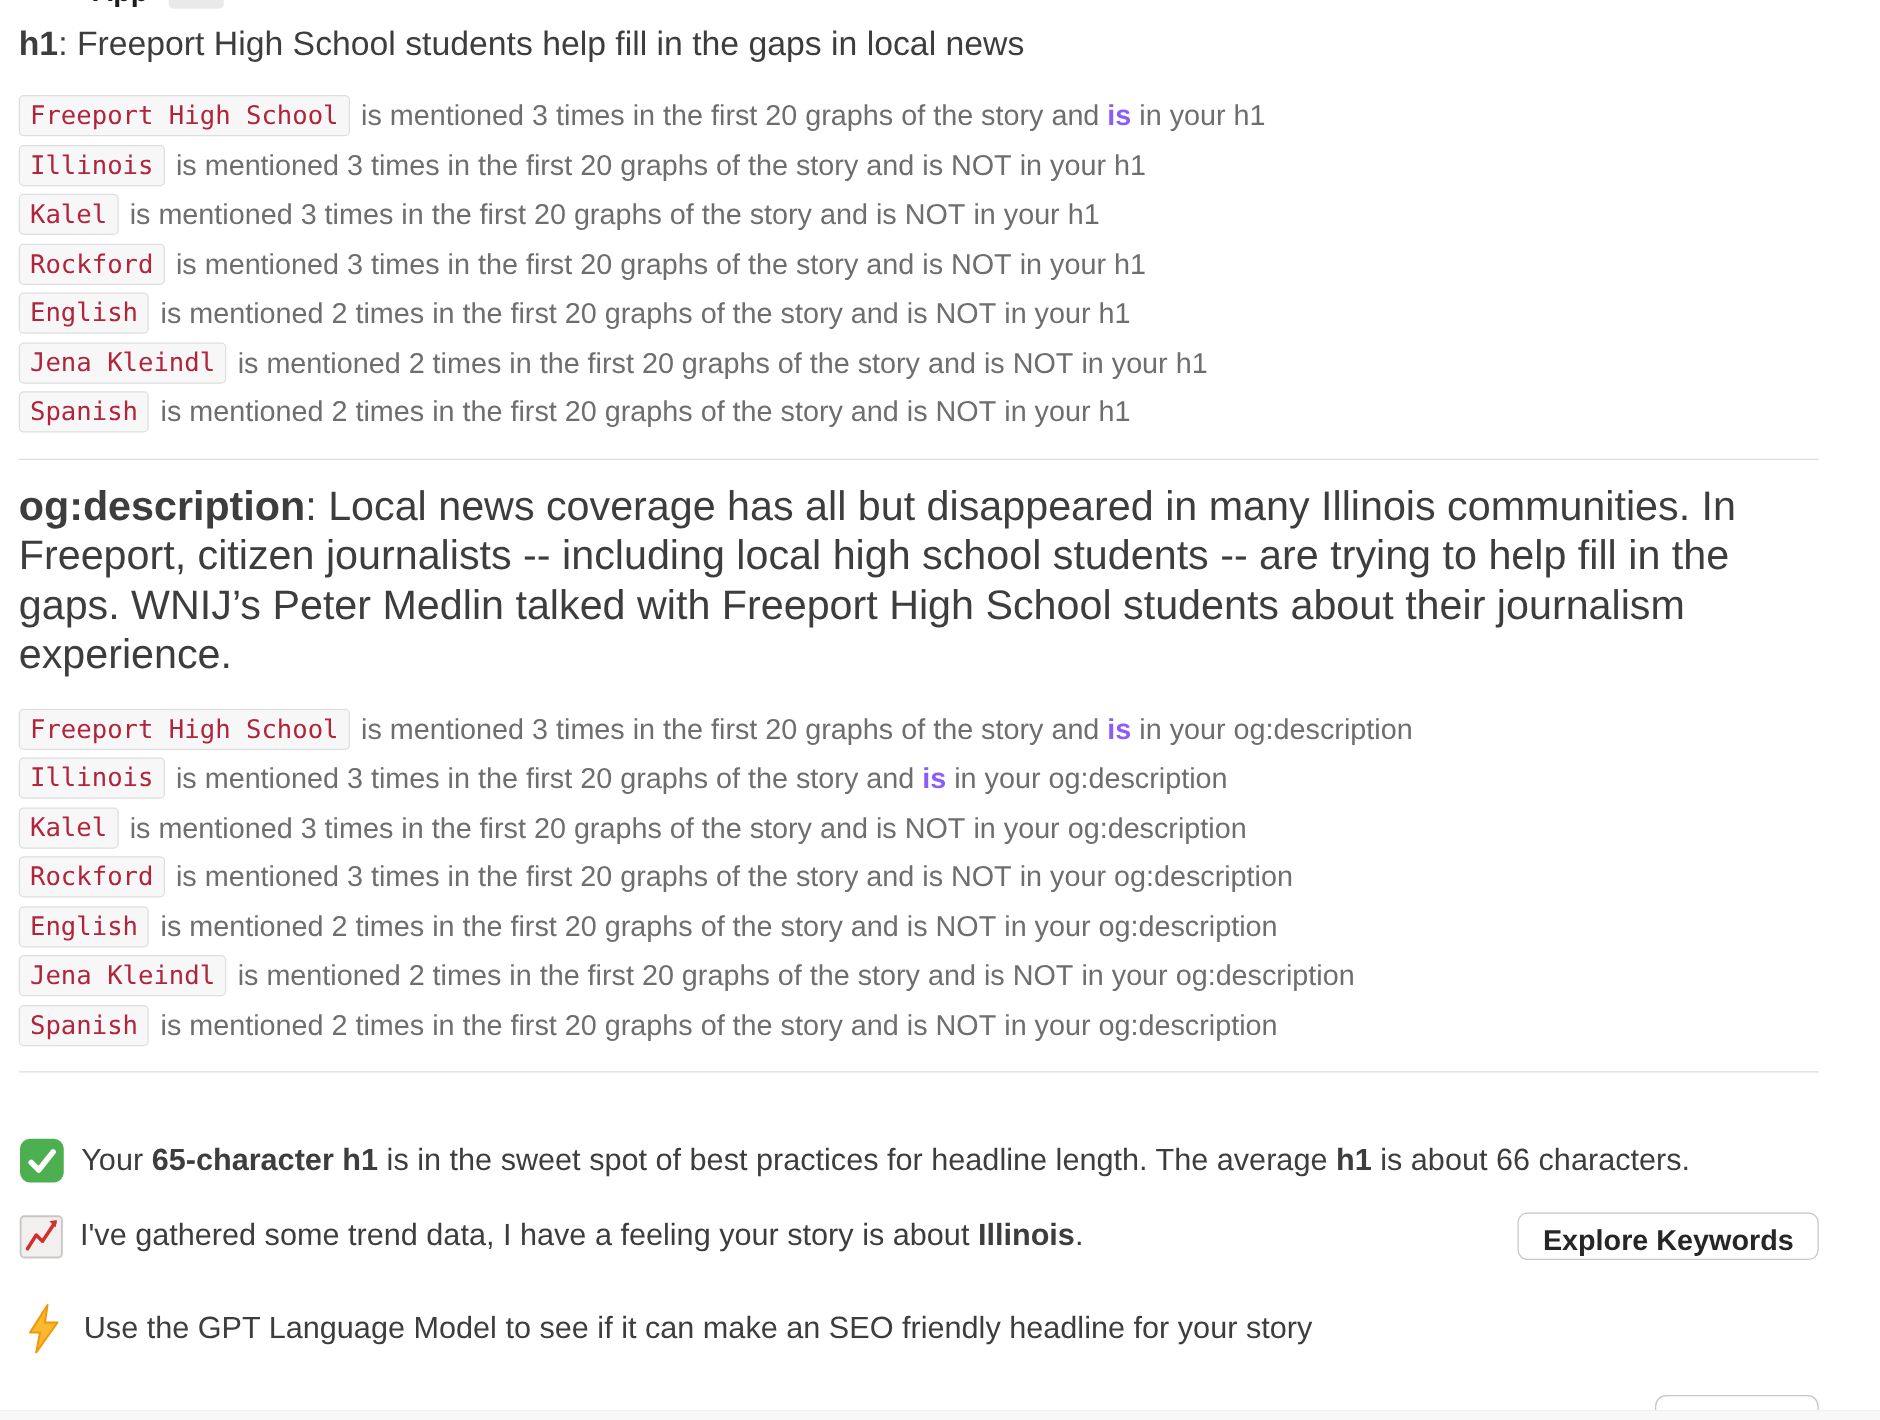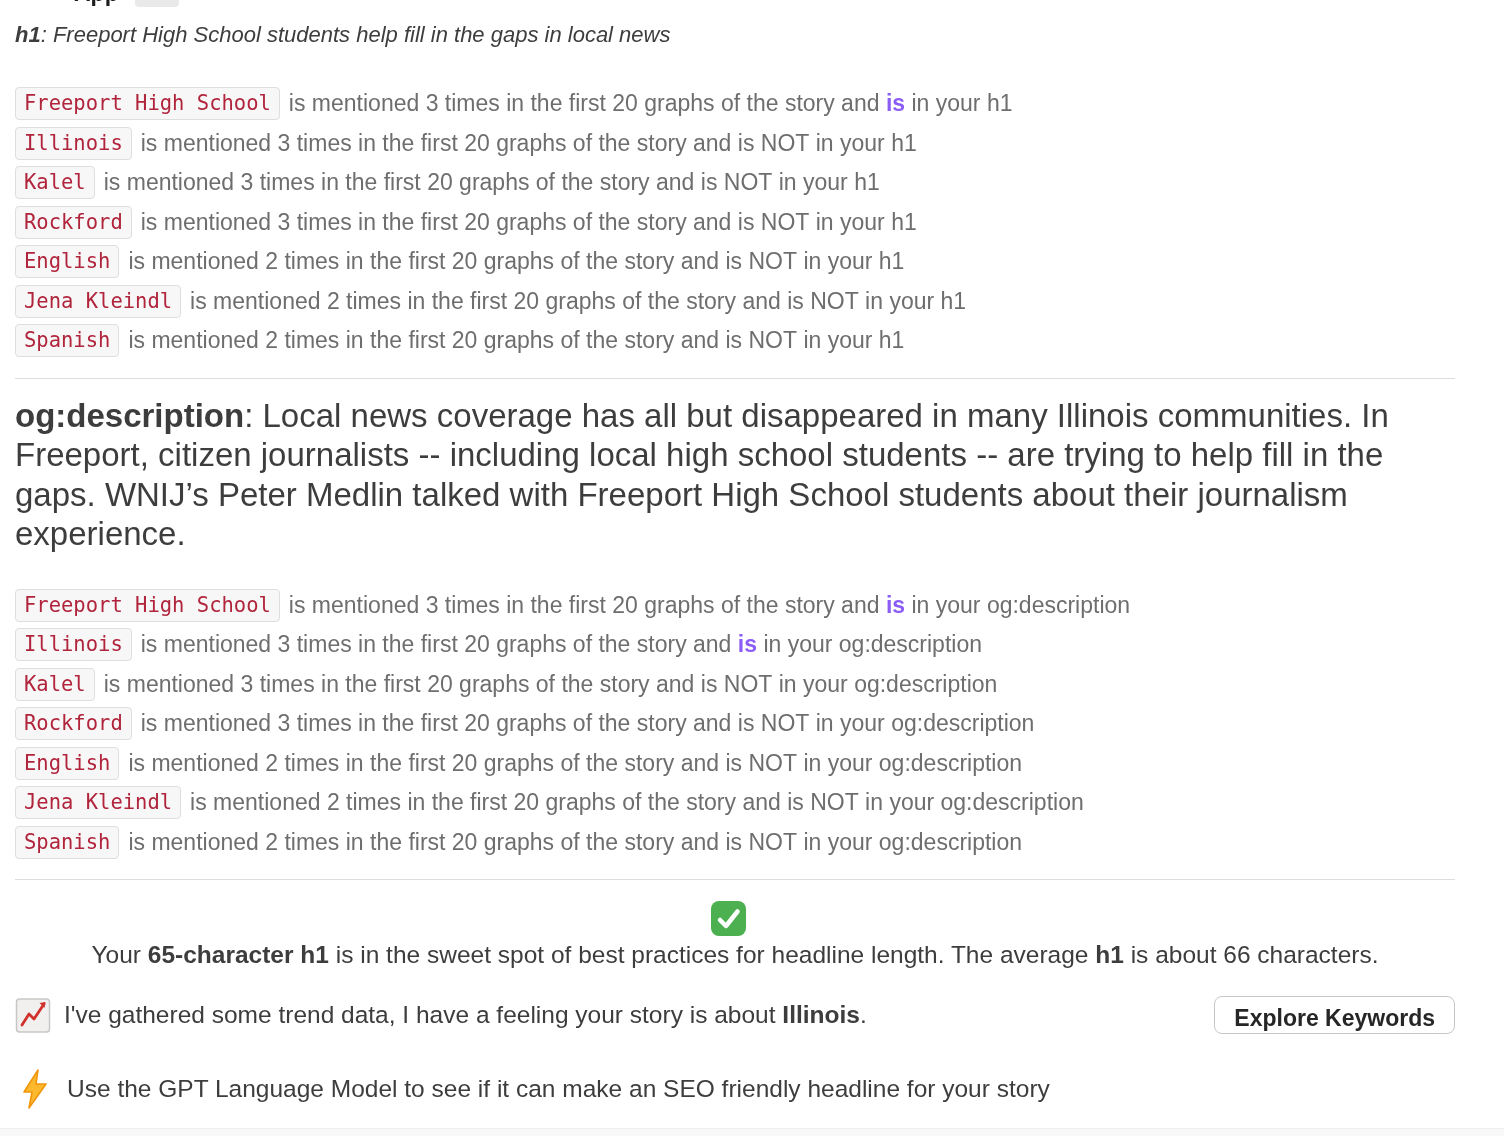--- a/index.html
+++ b/index.html
@@ -25,25 +25,25 @@
   .top-cutoff .app-name {
     position: absolute; top: -20px; left: 59px;
     font-weight: 700; font-size: 23px; color: #1d1c1d;
   }
   .top-cutoff .app-badge {
     position: absolute; top: -11px; left: 120px;
     width: 44px; height: 18px; background: #e9e9e9; border-radius: 4px;
   }
 
   .h1-line {
-    margin-top: 9px; font-size: 22px; color: var(--dark_text); line-height: 34px; font-style: italic;
+    margin-top: 9px; font-size: 27px; color: var(--dark_text); line-height: 34px;
   }
   .bold { font-weight: 700; }
 
-  .kw-list { margin-top: 32px; }
+  .kw-list { margin-top: 21px; }
   .kw-row {
     font-size: 23px; color: var(--body_gray);
     height: 39.5px; display: flex; align-items: center; white-space: nowrap;
   }
   .kw-badge {
     display: inline-block;
     font-family: "DejaVu Sans Mono", monospace;
     font-size: 20.5px; color: var(--keyword_red);
     background: var(--badge_bg);
     border: 1px solid var(--badge_border);
@@ -66,21 +66,21 @@
     max-width: 1410px;
   }
 
   .insight-row {
     display: flex; align-items: center;
     font-size: 24.5px; color: var(--dark_text);
   }
   .insight-row .emoji { flex: 0 0 auto; margin-right: 13px; display: inline-flex; }
   .insight-row .txt { line-height: 36px; }
 
-  .row-check  { margin-top: 20px; flex-direction: column; }
+  .row-check  { margin-top: 52px; }
   .row-trend  { margin-top: 22px; }
   .row-gpt    { margin-top: 34px; }
   .row-share  { margin-top: 33px; }
 
   .slack-btn {
     margin-left: auto;
     background: #ffffff;
     border: 1.5px solid var(--button_border);
     border-radius: 8px;
     font-family: "Liberation Sans", sans-serif;

